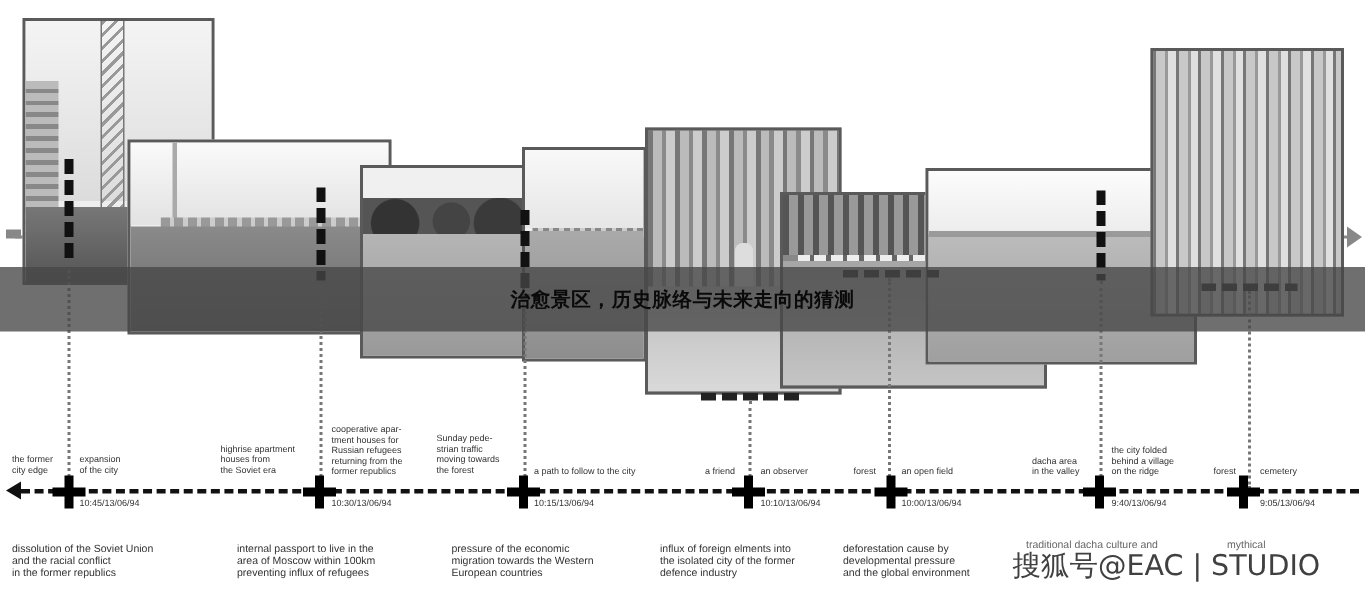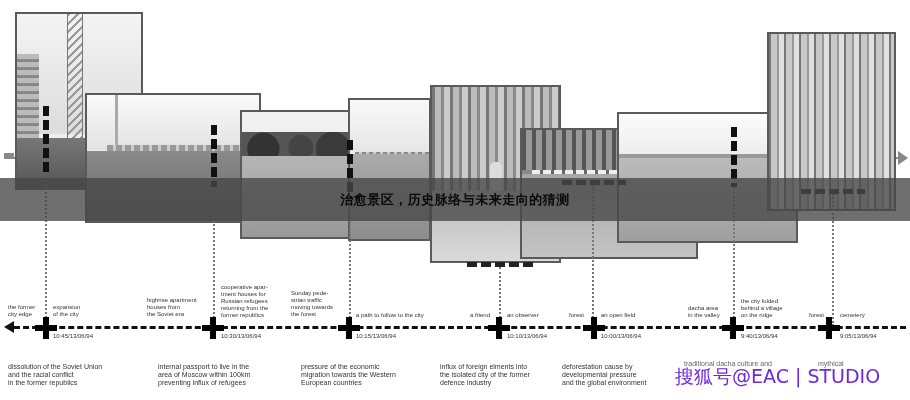--- a/index.html
+++ b/index.html
@@ -17,21 +17,21 @@
   .band { position:absolute; left:0; top:178px; width:910px; height:43px; background:rgba(70,70,70,0.78); display:flex; align-items:center; justify-content:center; }
   .band-title { font-family:"DejaVu Sans", sans-serif; font-weight:bold; font-size:13px; color:#0a0a0a; letter-spacing:0.5px; }
   .timeline { position:absolute; left:14px; top:326px; width:892px; height:0; border-top:3px dashed #111; }
   .tl-arrow { position:absolute; left:4px; top:321px; width:0; height:0; border-top:6px solid transparent; border-bottom:6px solid transparent; border-right:10px solid #111; }
   .cross { position:absolute; width:22px; height:22px; }
   .cross::before { content:""; position:absolute; left:8px; top:0; width:6px; height:22px; background:#000; }
   .cross::after { content:""; position:absolute; left:0; top:8px; width:22px; height:6px; background:#000; }
   .lbl { position:absolute; font-size:6px; line-height:7px; color:#333; white-space:pre; }
   .stamp { position:absolute; font-size:6px; color:#333; }
   .desc { position:absolute; font-size:7px; line-height:8px; color:#333; white-space:pre; }
-  .watermark { position:absolute; left:675px; top:364px; font-family:"DejaVu Sans", sans-serif; font-size:19px; color:#6d28d9; letter-spacing:0px; }
+  .watermark { position:absolute; left:675px; top:364px; font-family:"DejaVu Sans", sans-serif; font-size:19px; color:#404040; letter-spacing:0px; }
 </style>
 </head>
 <body>
 
 <div class="upper-arrow-left"></div>
 <div class="upper-line"></div>
 <div class="upper-arrow"></div>
 
 <div class="photo" style="left:15px;top:12px;width:128px;height:178px;background:#eee;">
   <div class="sky" style="height:120px;background:linear-gradient(#f4f4f4,#dcdcdc);"></div>

